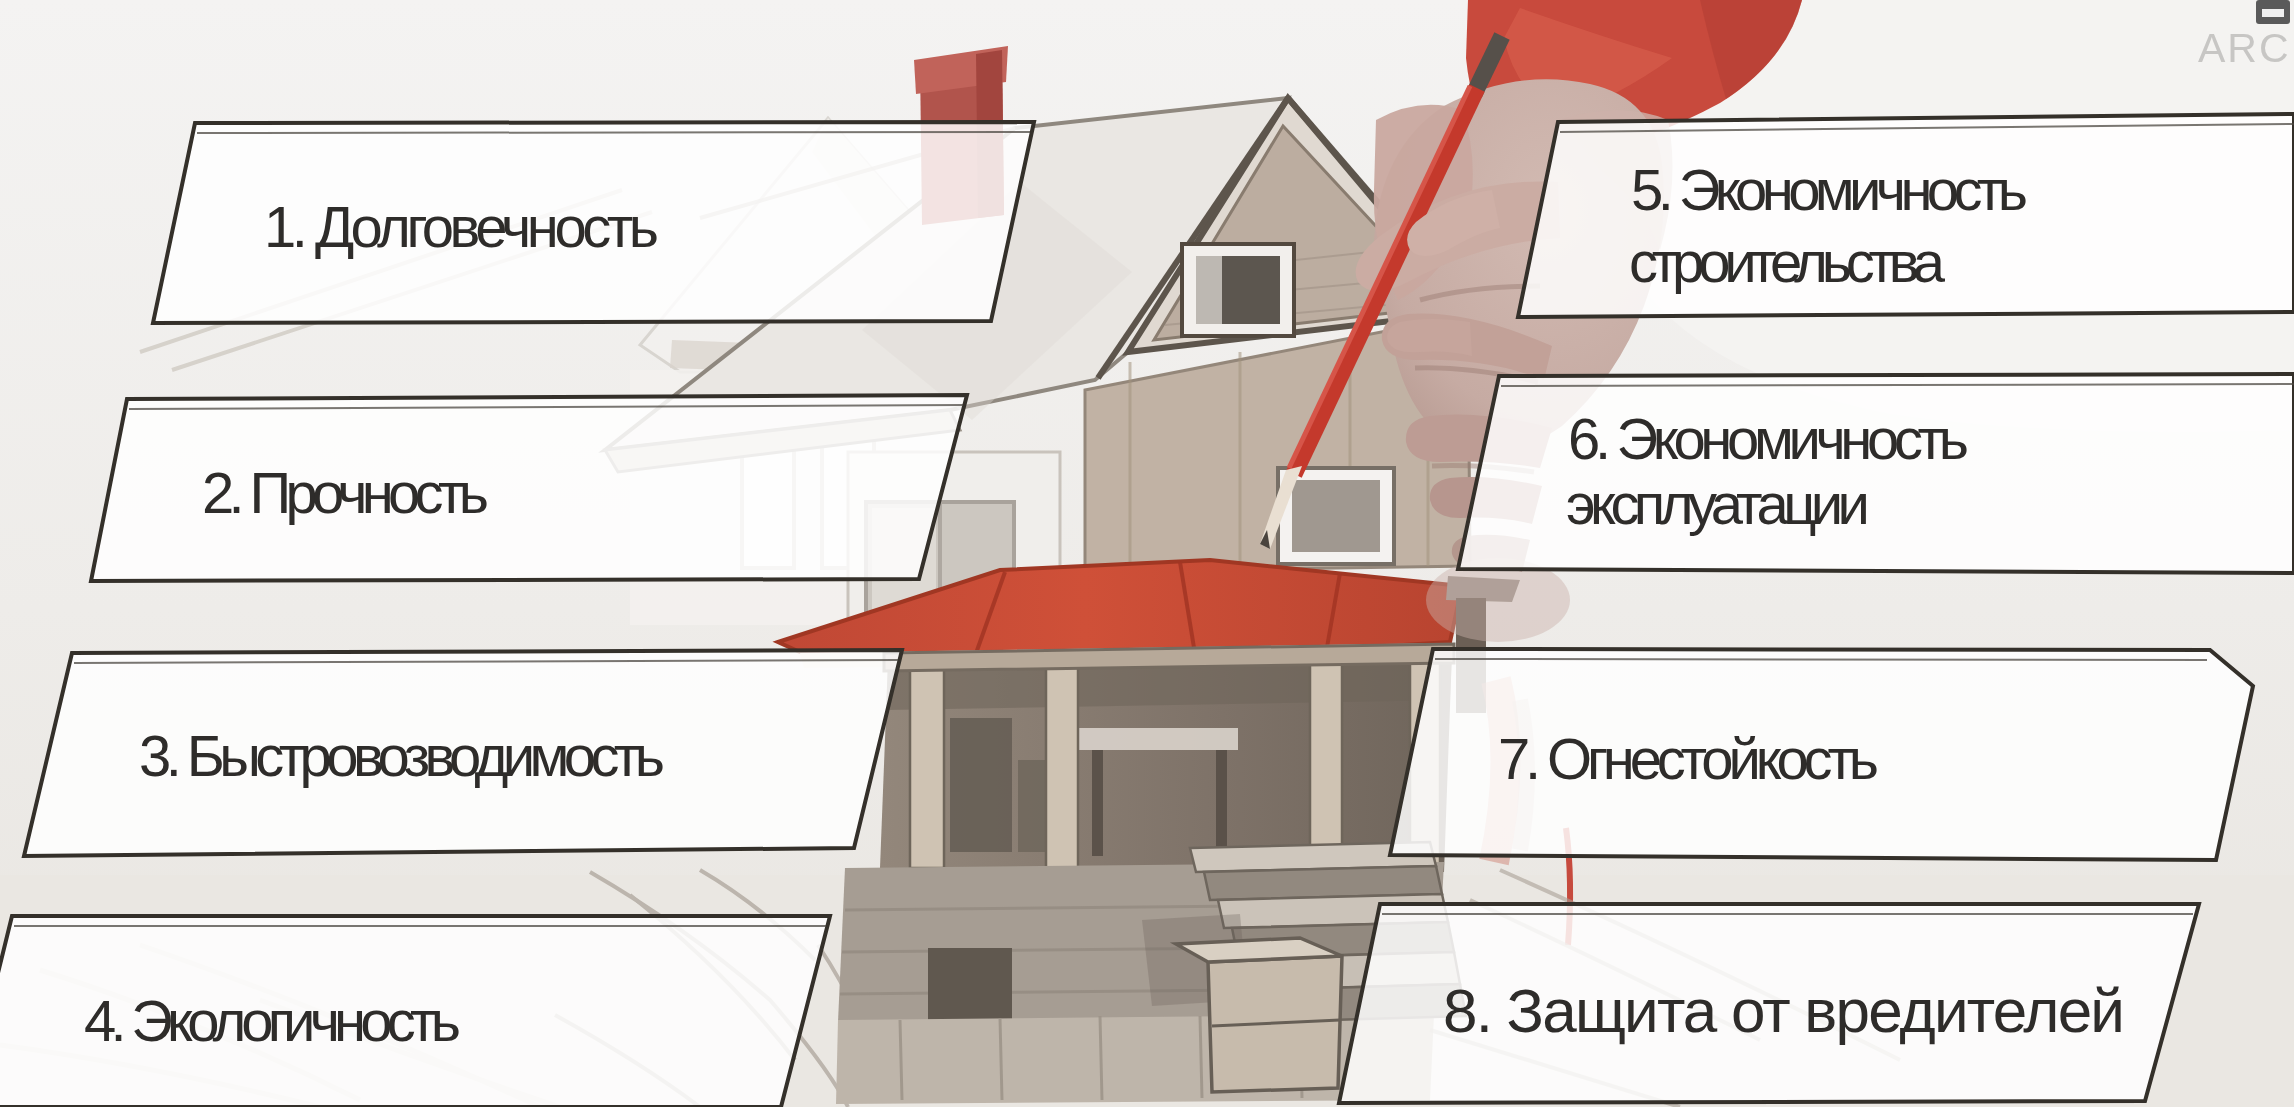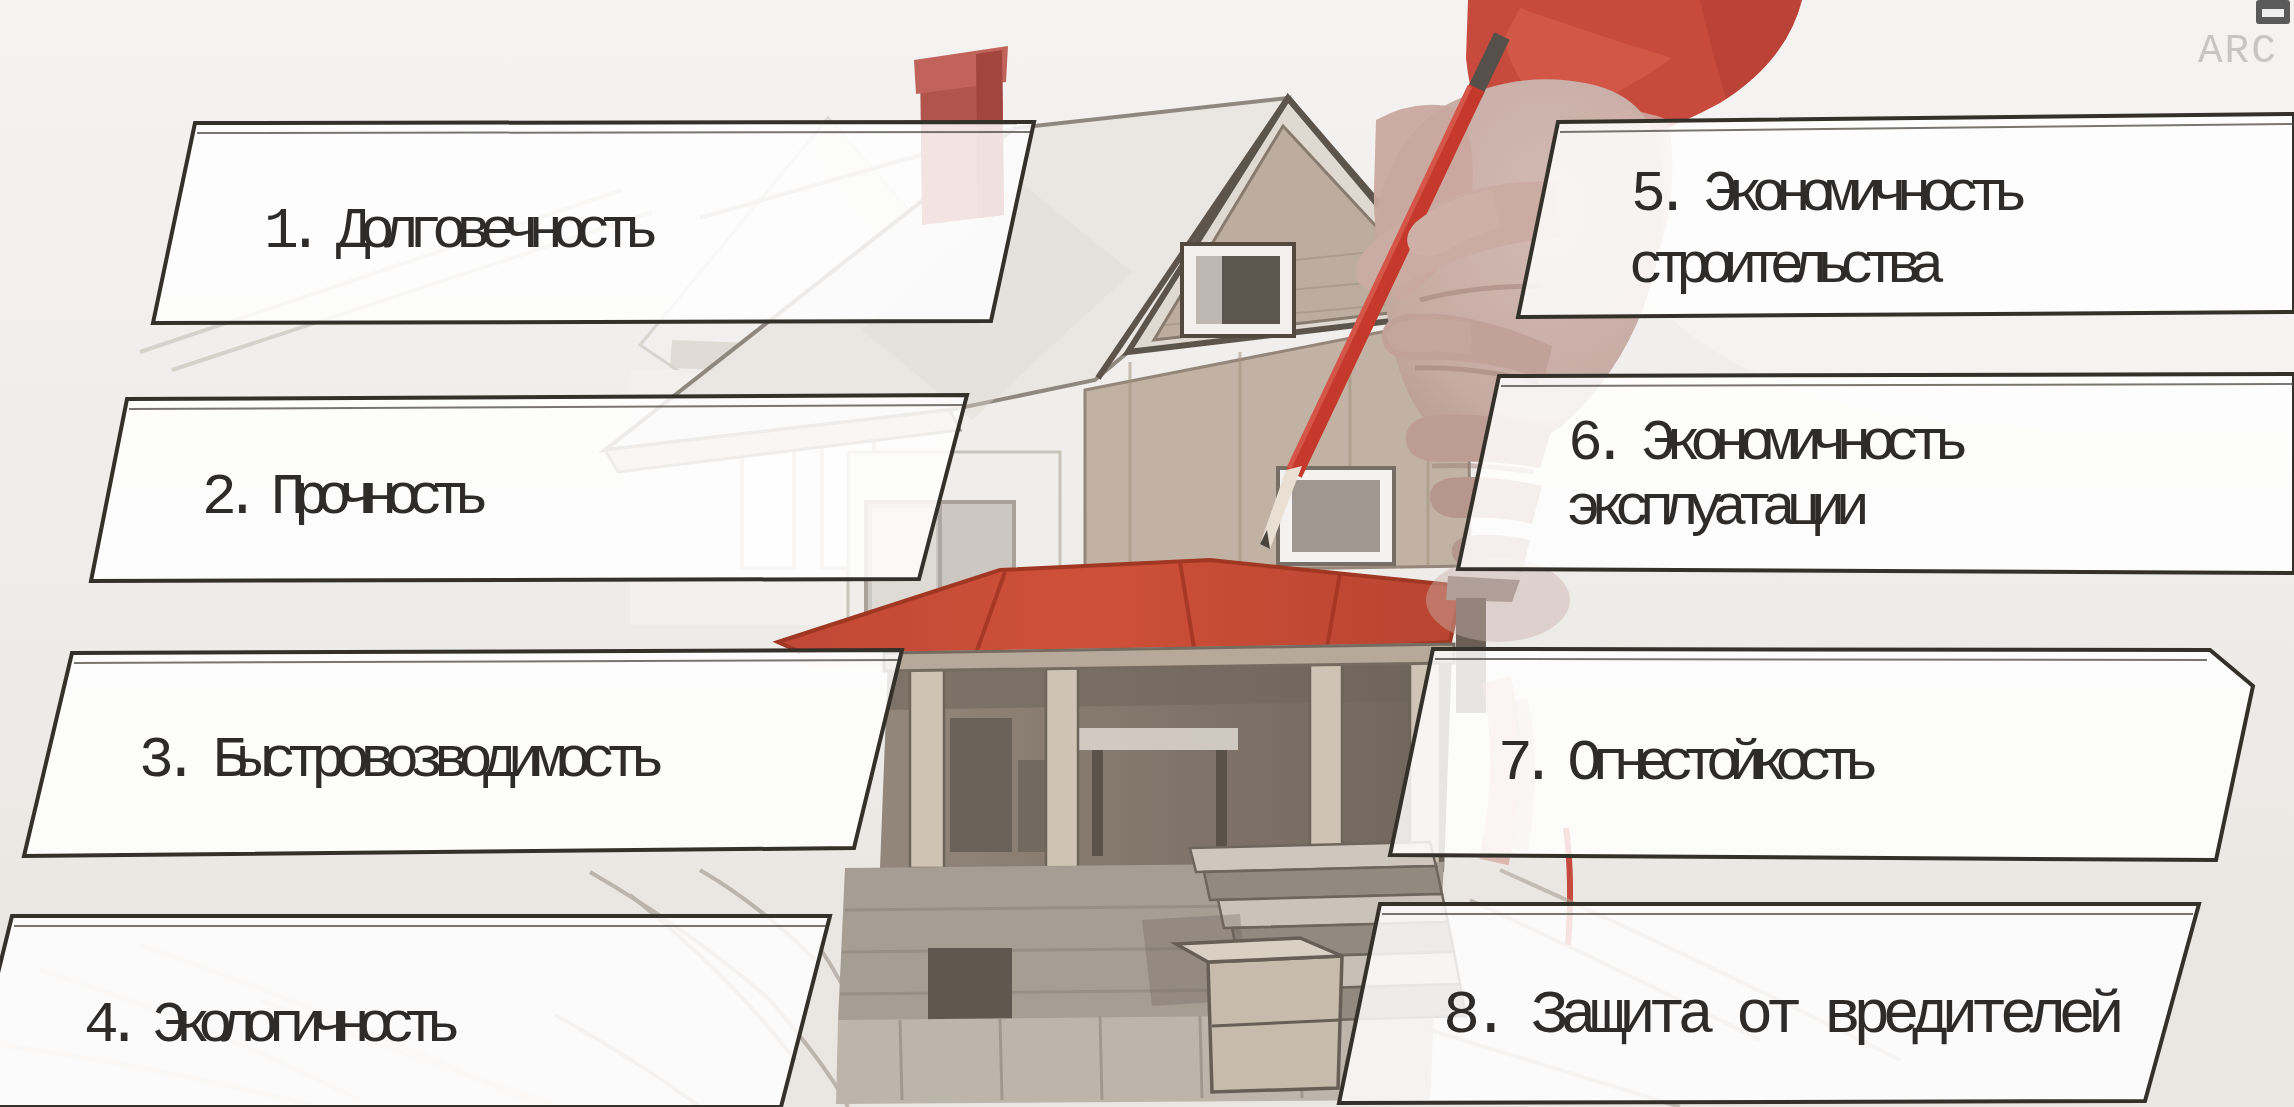--- a/index.html
+++ b/index.html
@@ -1,16 +1,16 @@
 <!DOCTYPE html>
 <html><head>
 <meta charset="utf-8">
 <style>
 html,body{margin:0;padding:0}
-#canvas{position:relative;width:2294px;height:1107px;overflow:hidden;background:#f0eeec;font-family:Liberation Mono, monospace}
+#canvas{position:relative;width:2294px;height:1107px;overflow:hidden;background:#f0eeec;font-family:Liberation Sans, sans-serif}
 #canvas svg{position:absolute;left:0;top:0;display:block}
 </style>
 </head>
 <body>
 <div id="canvas">
 <svg width="2294" height="1107" viewBox="0 0 2294 1107">
 <defs>
 <linearGradient id="bgGrad" x1="0" y1="0" x2="0" y2="1">
 <stop offset="0" stop-color="#f4f3f2"></stop>
 <stop offset="0.55" stop-color="#eeece9"></stop>

